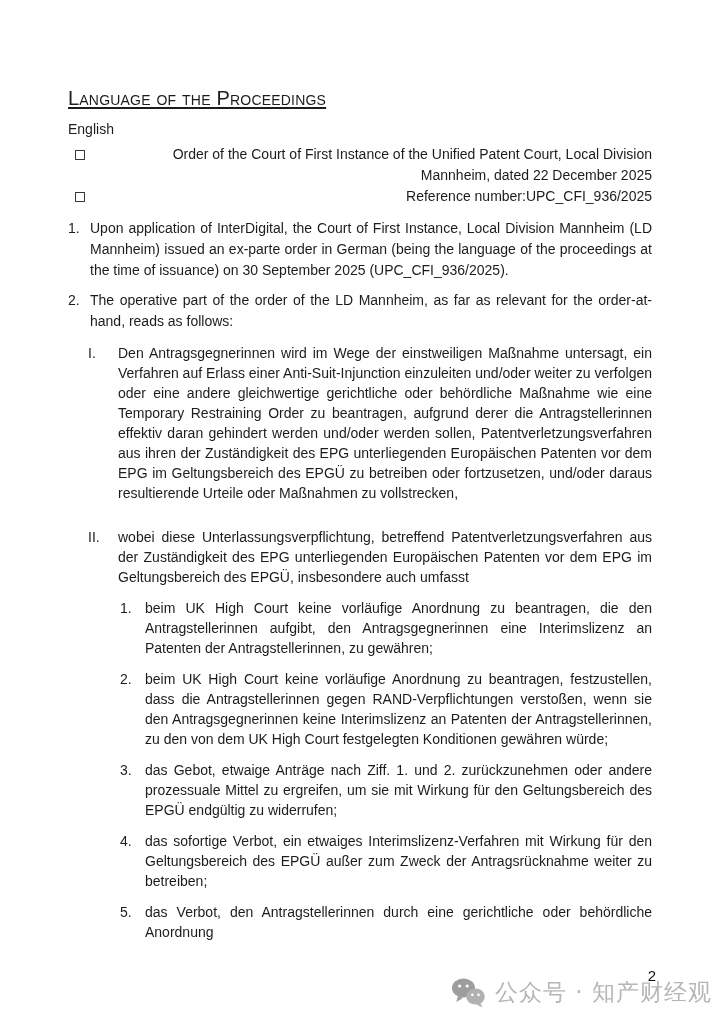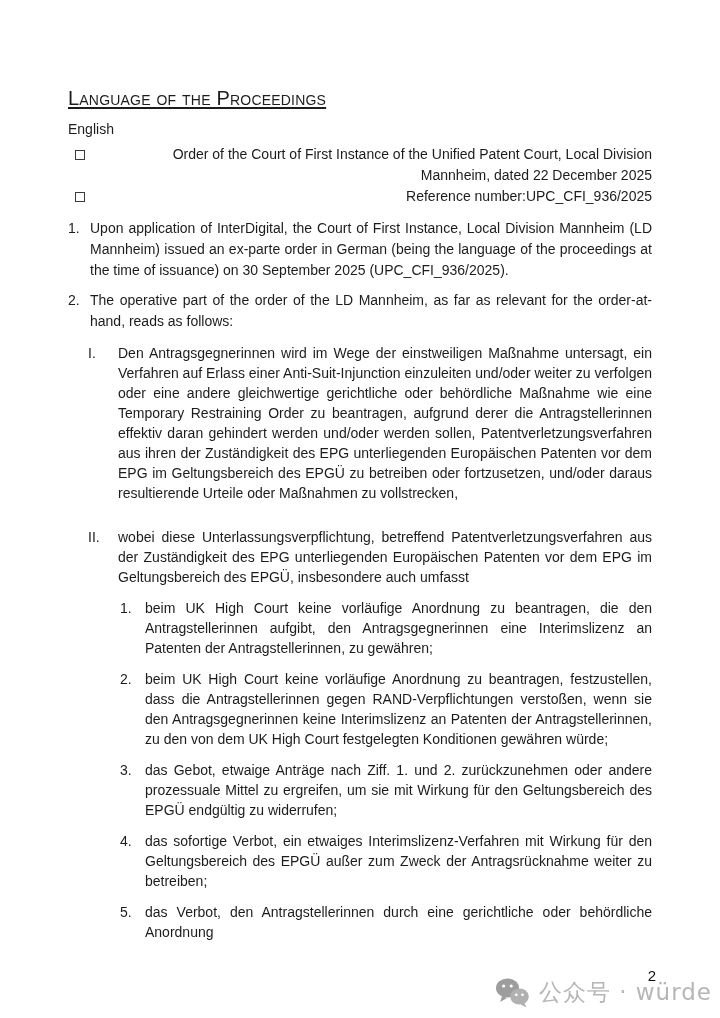--- a/index.html
+++ b/index.html
@@ -194,16 +194,16 @@
     <svg width="35" height="31" viewBox="0 0 35 31">
       <ellipse cx="12.5" cy="11" rx="11.5" ry="9.6" fill="#9d9d9d"></ellipse>
       <path d="M7 19 L5.2 25 L12 21 Z" fill="#9d9d9d"></path>
       <circle cx="8.6" cy="9" r="1.6" fill="#ffffff"></circle>
       <circle cx="16.2" cy="9" r="1.6" fill="#ffffff"></circle>
       <ellipse cx="24.5" cy="19.5" rx="9.3" ry="8" fill="#b1b1b1"></ellipse>
       <path d="M29.5 26 L31.4 30.6 L25.5 27.6 Z" fill="#b1b1b1"></path>
       <circle cx="21.3" cy="17.8" r="1.35" fill="#ffffff"></circle>
       <circle cx="27.5" cy="17.8" r="1.35" fill="#ffffff"></circle>
     </svg>
-    <span class="watermark-text">公众号 · würde</span>
+    <span class="watermark-text">公众号 · 知产财经观</span>
   </div>
 
 </div>
 
 </body></html>

